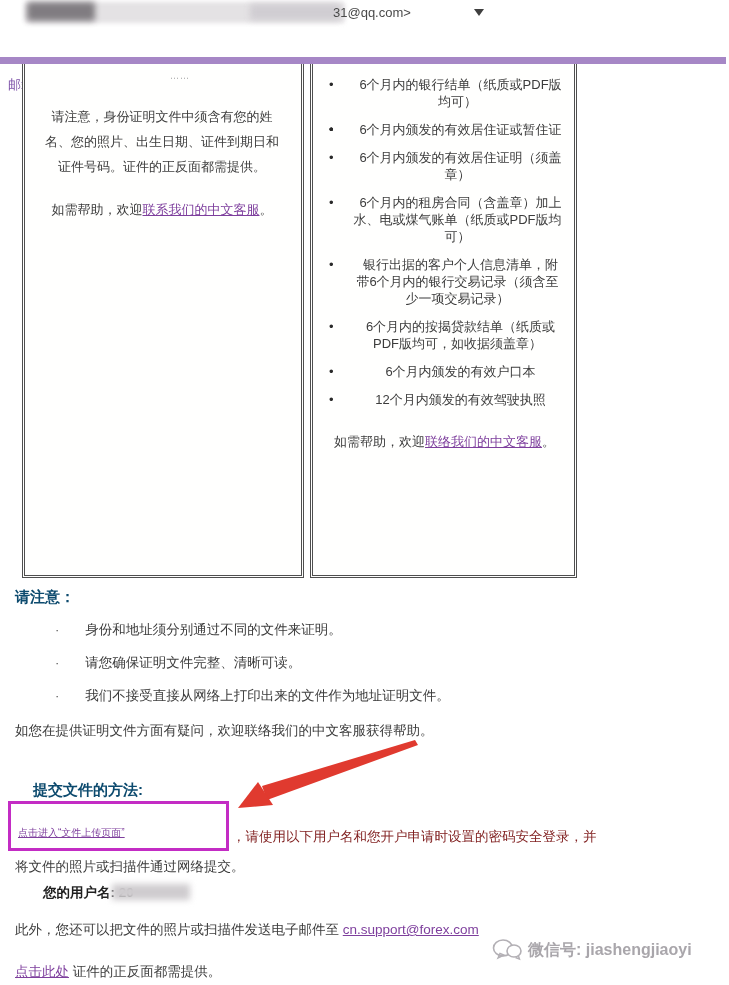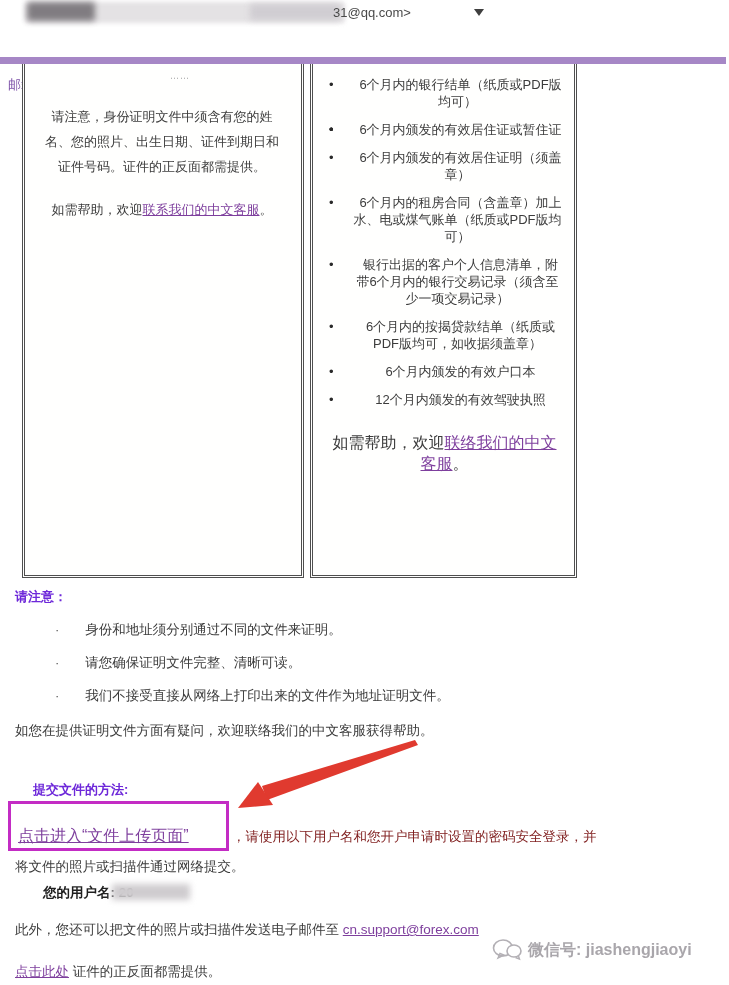--- a/index.html
+++ b/index.html
@@ -32,34 +32,34 @@
 
   .tiny-trunc { margin:3px 0 0 36px; font-size:9px; color:#9a9a9a; letter-spacing:1px; }
   .cell-left p.main { margin-top:21px; font-size:13px; line-height:25px; color:#3c3c3c; }
   .cell-left p.help { margin-top:20px; font-size:13px; line-height:22px; color:#3c3c3c; }
 
   .doc-list { list-style:none; }
   .doc-list li { position:relative; padding-left:30px; margin-bottom:11px;
     font-size:13px; line-height:17px; color:#3c3c3c; text-indent:6px; }
   .doc-list li .blt { position:absolute; left:8px; top:0px; text-indent:0;
     font-size:13px; color:#2a2a2a; }
-  .cell-right p.help { margin:25px 0 0 4px; font-size:16px; color:#3c3c3c; }
+  .cell-right p.help { margin:25px 0 0 4px; font-size:13px; color:#3c3c3c; }
 
   a.plink { color:#7e3f9d; text-decoration:underline; cursor:pointer; }
 
   
-  .sec-title { position:absolute; left:15px; font-size:13px; font-weight:bold; color:#6d28d9; }
+  .sec-title { position:absolute; left:15px; font-size:15px; font-weight:bold; color:#0c4a6e; }
   .notice-item { position:absolute; left:55px; font-size:13.5px; color:#3c3c3c; }
   .notice-item .dot { color:#555; padding-right:26px; font-size:13px; }
   .para { position:absolute; left:15px; font-size:13.5px; color:#3c3c3c; }
 
   
   .magenta-box { position:absolute; left:8px; top:801px; width:221px; height:50px;
     border:3px solid #c32cc4; background:transparent; }
-  .upload-link { position:absolute; left:18px; top:826px; font-size:16px;
+  .upload-link { position:absolute; left:18px; top:826px; font-size:10px;
     color:#7e3f9d; text-decoration:underline; cursor:pointer; padding-right:14px; }
   .after-link { position:absolute; left:232px; top:828px; font-size:13.5px; color:#7f1d1d; }
   .uname-blur { position:absolute; left:112px; top:884px; width:78px; height:16px;
     background:#cfcccf; filter:blur(3px); }
 
   
   .arrow-svg { position:absolute; left:0; top:0; pointer-events:none; }
 
   
   .watermark { position:absolute; left:492px; top:938px; display:flex; align-items:center;

